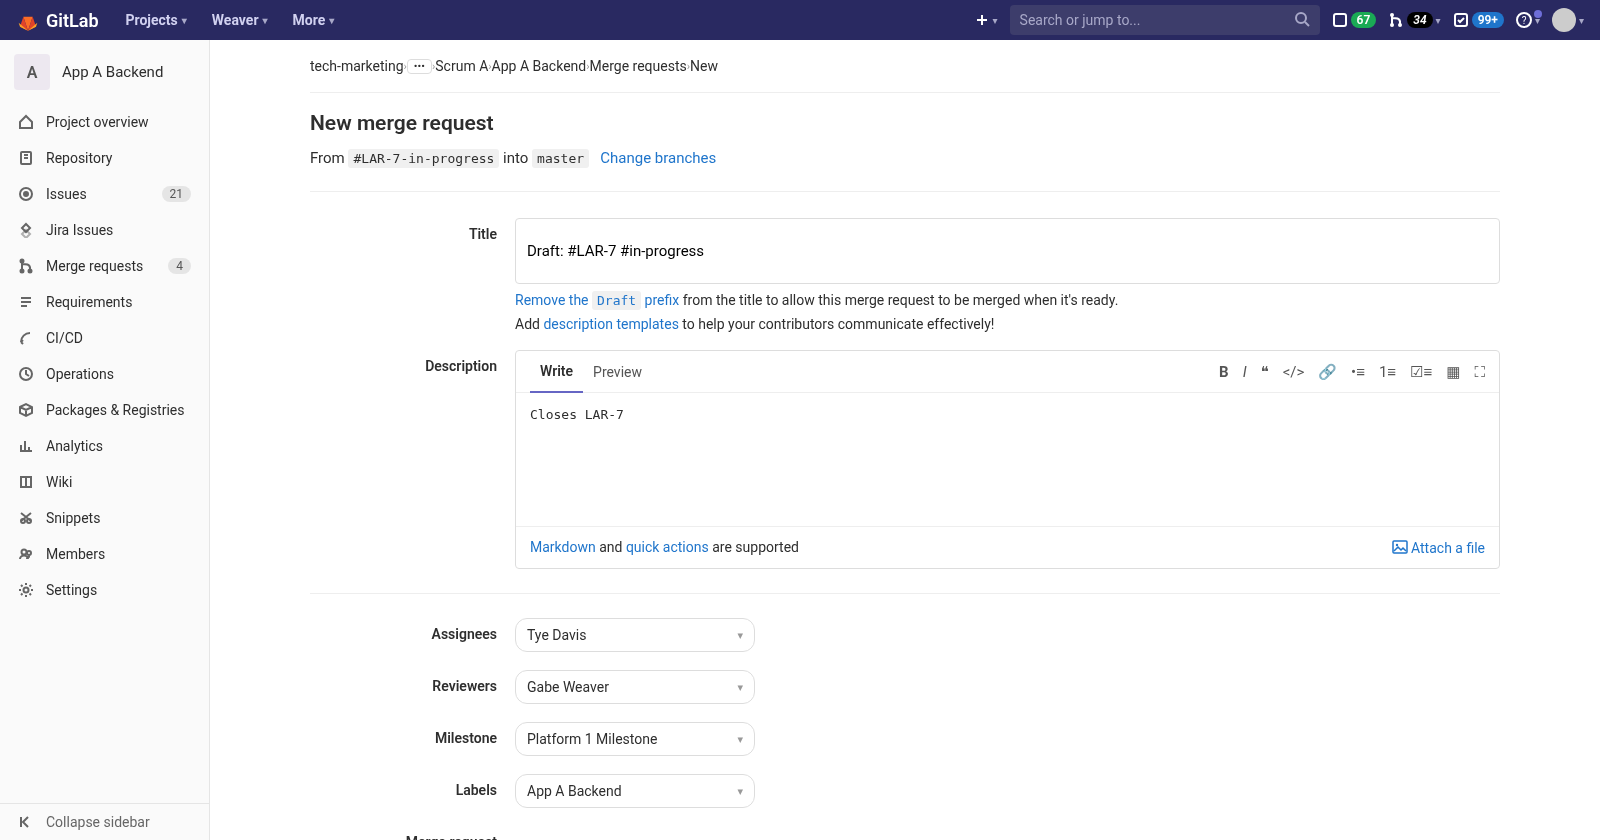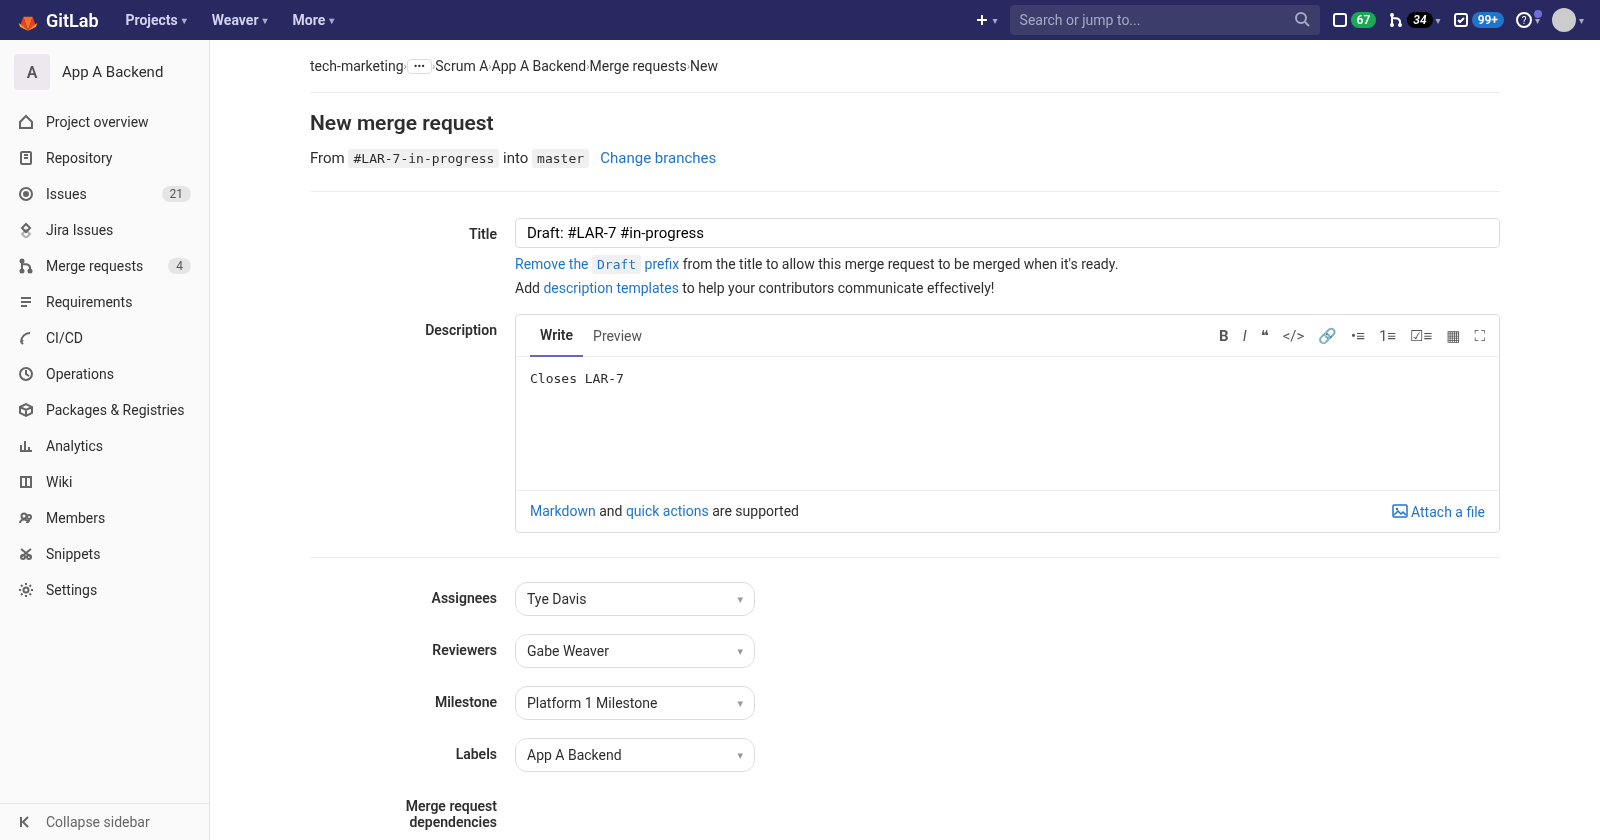--- a/index.html
+++ b/index.html
@@ -49,21 +49,21 @@
 .breadcrumb .ellipsis { border: 1px solid #ddd; border-radius: 4px; padding: 0 6px; font-size: 11px; cursor: pointer; }
 .divider { border: none; border-top: 1px solid #eee; }
 .page-title { font-size: 21px; font-weight: 600; margin-top: 18px; }
 .branch-info { margin-top: 14px; font-size: 15px; }
 .code-tag { font-family: SFMono-Regular, Menlo, monospace; background: #f0f0f0; padding: 2px 5px; border-radius: 3px; font-size: 13px; }
 .link { color: #1f75cb; cursor: pointer; }
 .form-section { margin-top: 26px; }
 .form-row { display: flex; align-items: flex-start; margin-bottom: 18px; }
 .form-label { width: 205px; text-align: right; padding-right: 18px; padding-top: 8px; font-weight: 600; color: #2e2e2e; font-size: 14px; }
 .form-control { flex: 1; }
-.text-input { width: 100%; padding: 5px 11px; border: 1px solid #ddd; border-radius: 4px; font-size: 15px; outline: none; }
+.text-input { width: 100%; padding: 23px 11px; border: 1px solid #ddd; border-radius: 4px; font-size: 15px; outline: none; }
 .help-text { margin-top: 8px; font-size: 14px; color: #2e2e2e; }
 .editor-box { border: 1px solid #ddd; border-radius: 4px; }
 .editor-tabs { display: flex; align-items: center; border-bottom: 1px solid #eee; padding: 0 14px; }
 .editor-tab { padding: 12px 10px; font-size: 14px; cursor: pointer; color: #555; }
 .editor-tab.active { font-weight: 600; border-bottom: 2px solid #6666c4; margin-bottom: -1px; color: #2e2e2e; }
 .toolbar { margin-left: auto; display: flex; gap: 14px; color: #555; }
 .toolbar span { cursor: pointer; font-size: 15px; }
 .editor-area { padding: 14px; min-height: 130px; font-family: SFMono-Regular, Menlo, monospace; font-size: 13px; color: #2e2e2e; border: none; width: 100%; resize: none; outline: none; }
 .editor-footer { display: flex; justify-content: space-between; padding: 12px 14px; border-top: 1px solid #eee; font-size: 14px; }
 .select-box { width: 240px; border: 1px solid #ddd; border-radius: 12px; padding: 8px 11px; display: flex; align-items: center; justify-content: space-between; cursor: pointer; font-size: 14px; }
@@ -254,36 +254,36 @@
           <span class="side-icon">
             <svg viewBox="0 0 16 16">
               <path d="M3 3h5v10H3zM8 3h5v10H8z"></path>
             </svg>
           </span>
           <span>Wiki</span>
         </li>
         <li class="side-item">
           <span class="side-icon">
             <svg viewBox="0 0 16 16">
+              <circle cx="5" cy="11" r="2"></circle>
+              <circle cx="11" cy="11" r="2"></circle>
+              <path d="M3 3l10 8M13 3L3 11"></path>
+            </svg>
+          </span>
+          <span>Snippets</span>
+        </li>
+        <li class="side-item">
+          <span class="side-icon">
+            <svg viewBox="0 0 16 16">
               <circle cx="6" cy="6" r="2.5"></circle>
               <circle cx="11" cy="7" r="2"></circle>
               <path d="M2 13c0-2 2-3.5 4-3.5s4 1.5 4 3.5M9 13c0-1.5 1.5-2.5 3-2.5"></path>
             </svg>
           </span>
           <span>Members</span>
-        </li>
-        <li class="side-item">
-          <span class="side-icon">
-            <svg viewBox="0 0 16 16">
-              <circle cx="5" cy="11" r="2"></circle>
-              <circle cx="11" cy="11" r="2"></circle>
-              <path d="M3 3l10 8M13 3L3 11"></path>
-            </svg>
-          </span>
-          <span>Snippets</span>
         </li>
         <li class="side-item">
           <span class="side-icon">
             <svg viewBox="0 0 16 16">
               <circle cx="8" cy="8" r="2.5"></circle>
               <path d="M8 1v2M8 13v2M1 8h2M13 8h2M3 3l1.5 1.5M11.5 11.5L13 13M13 3l-1.5 1.5M4.5 11.5L3 13"></path>
             </svg>
           </span>
           <span>Settings</span>
         </li>

